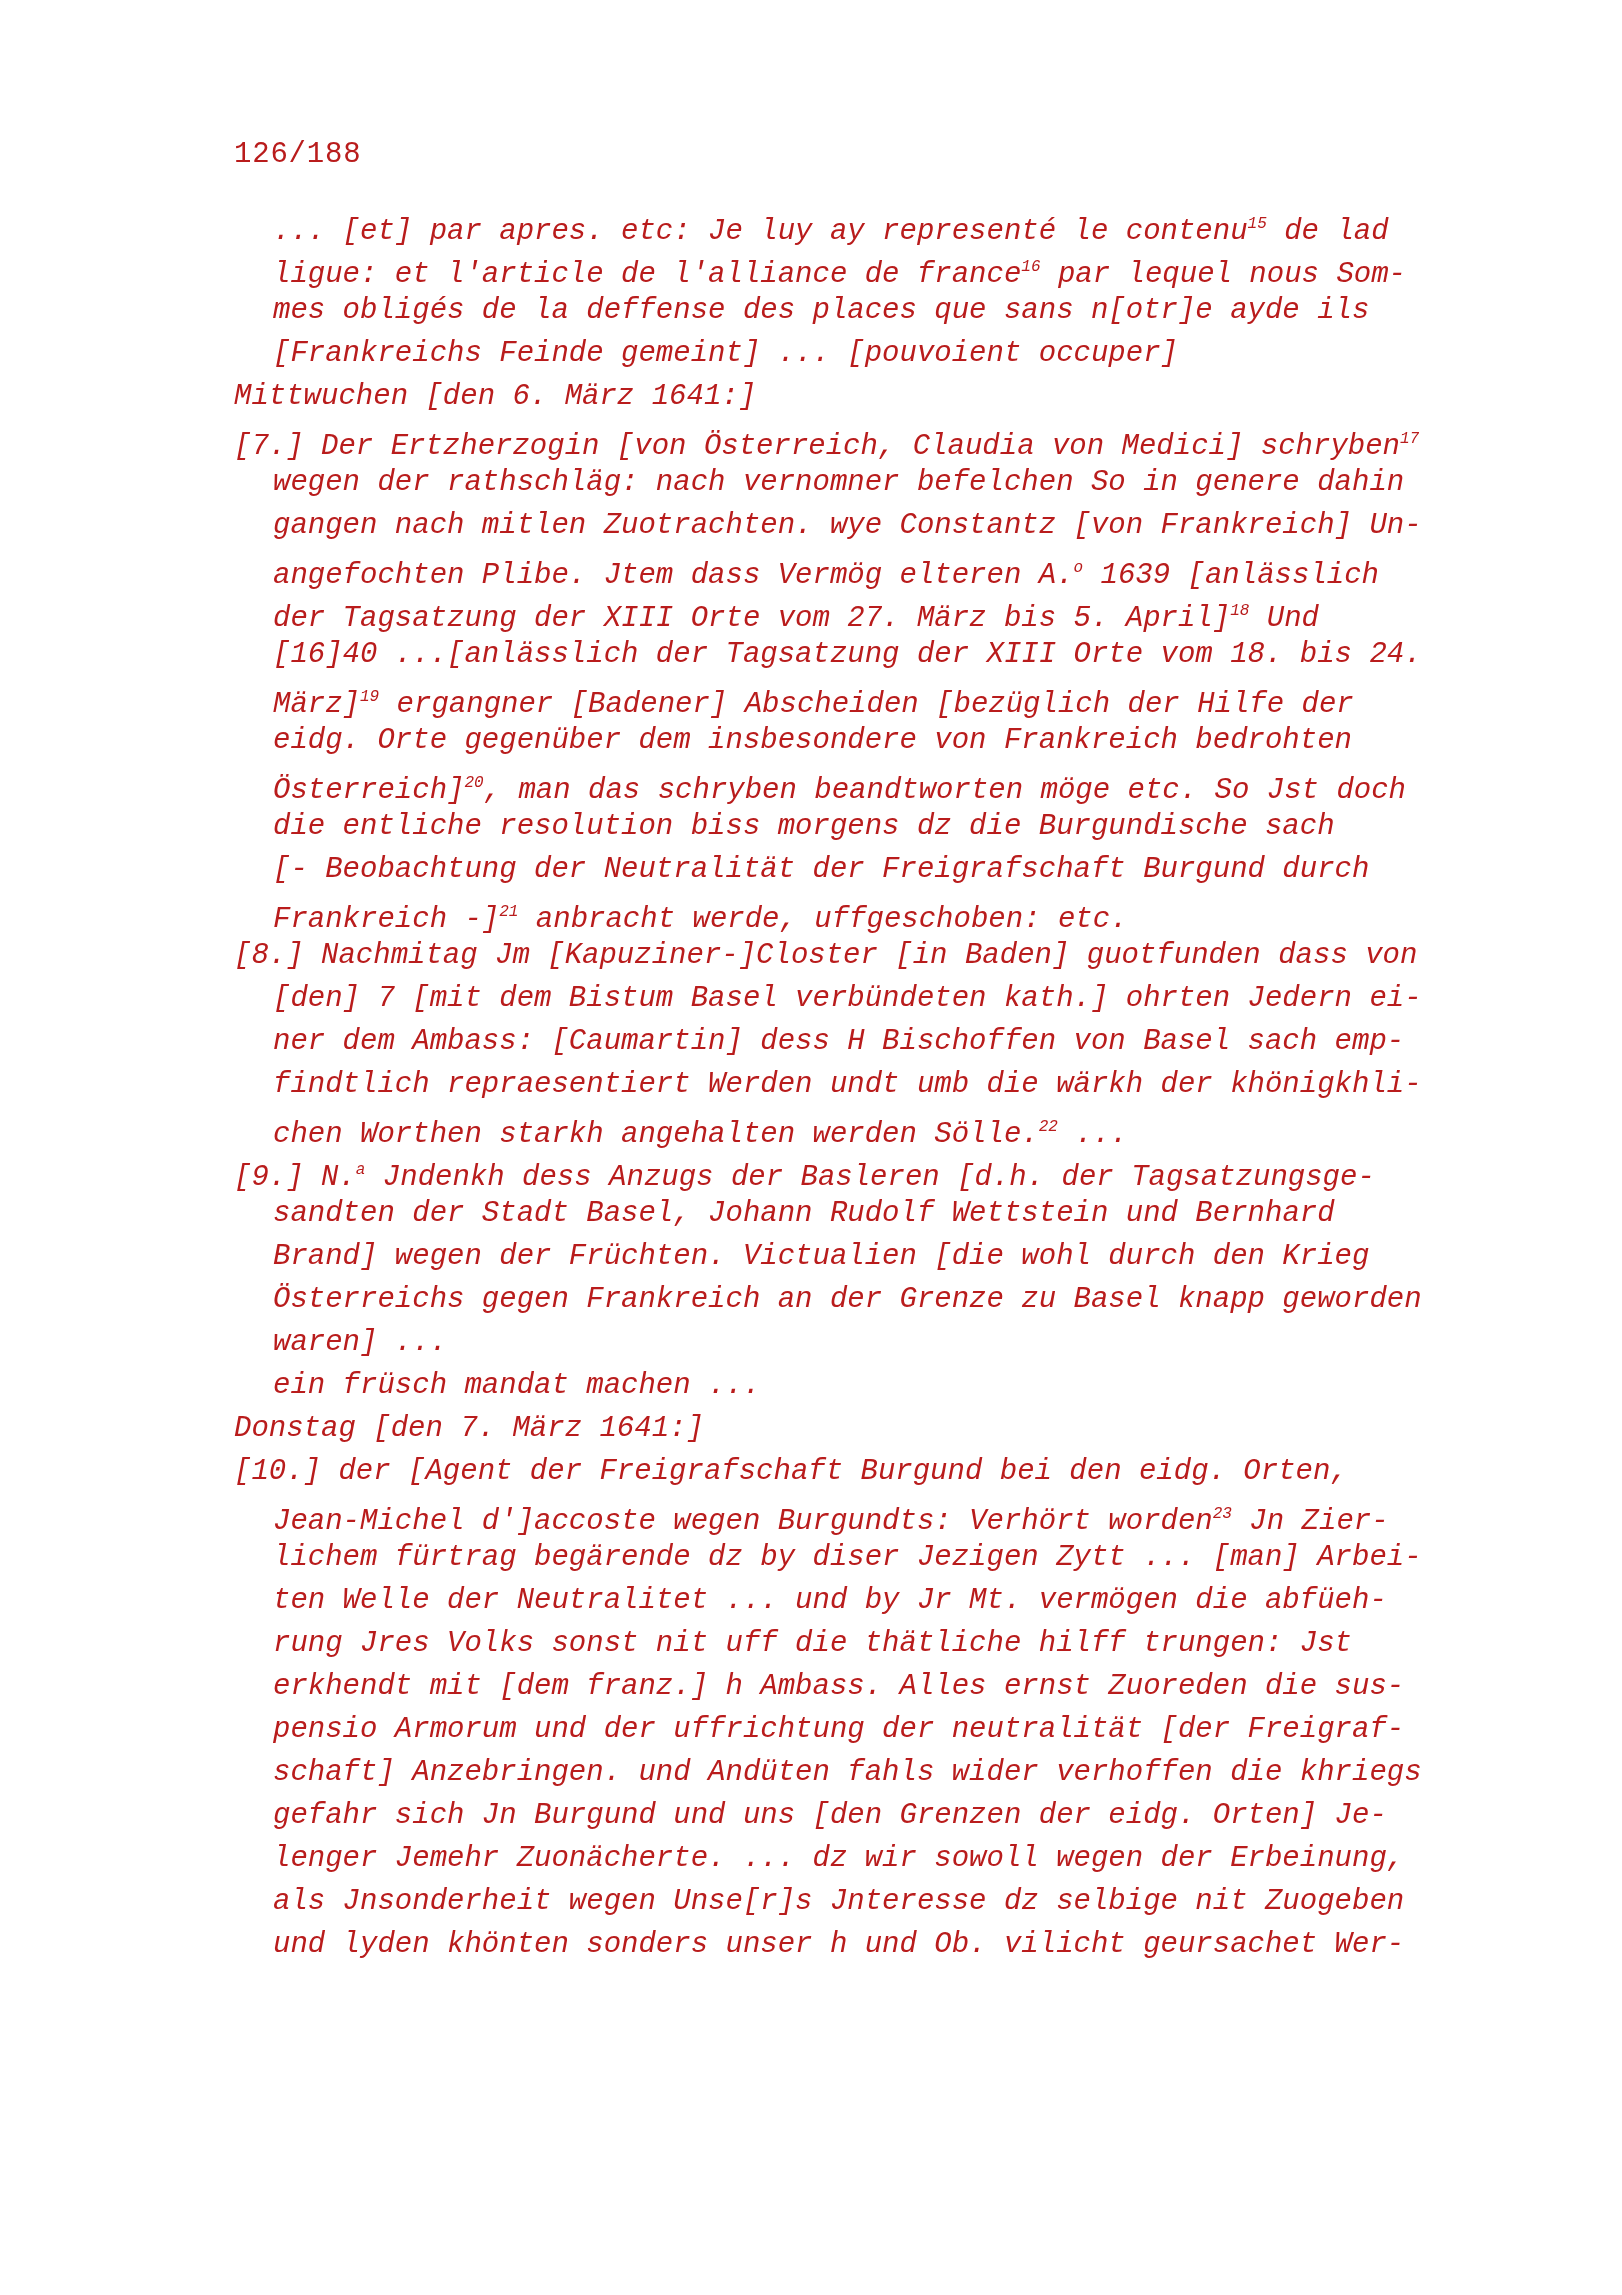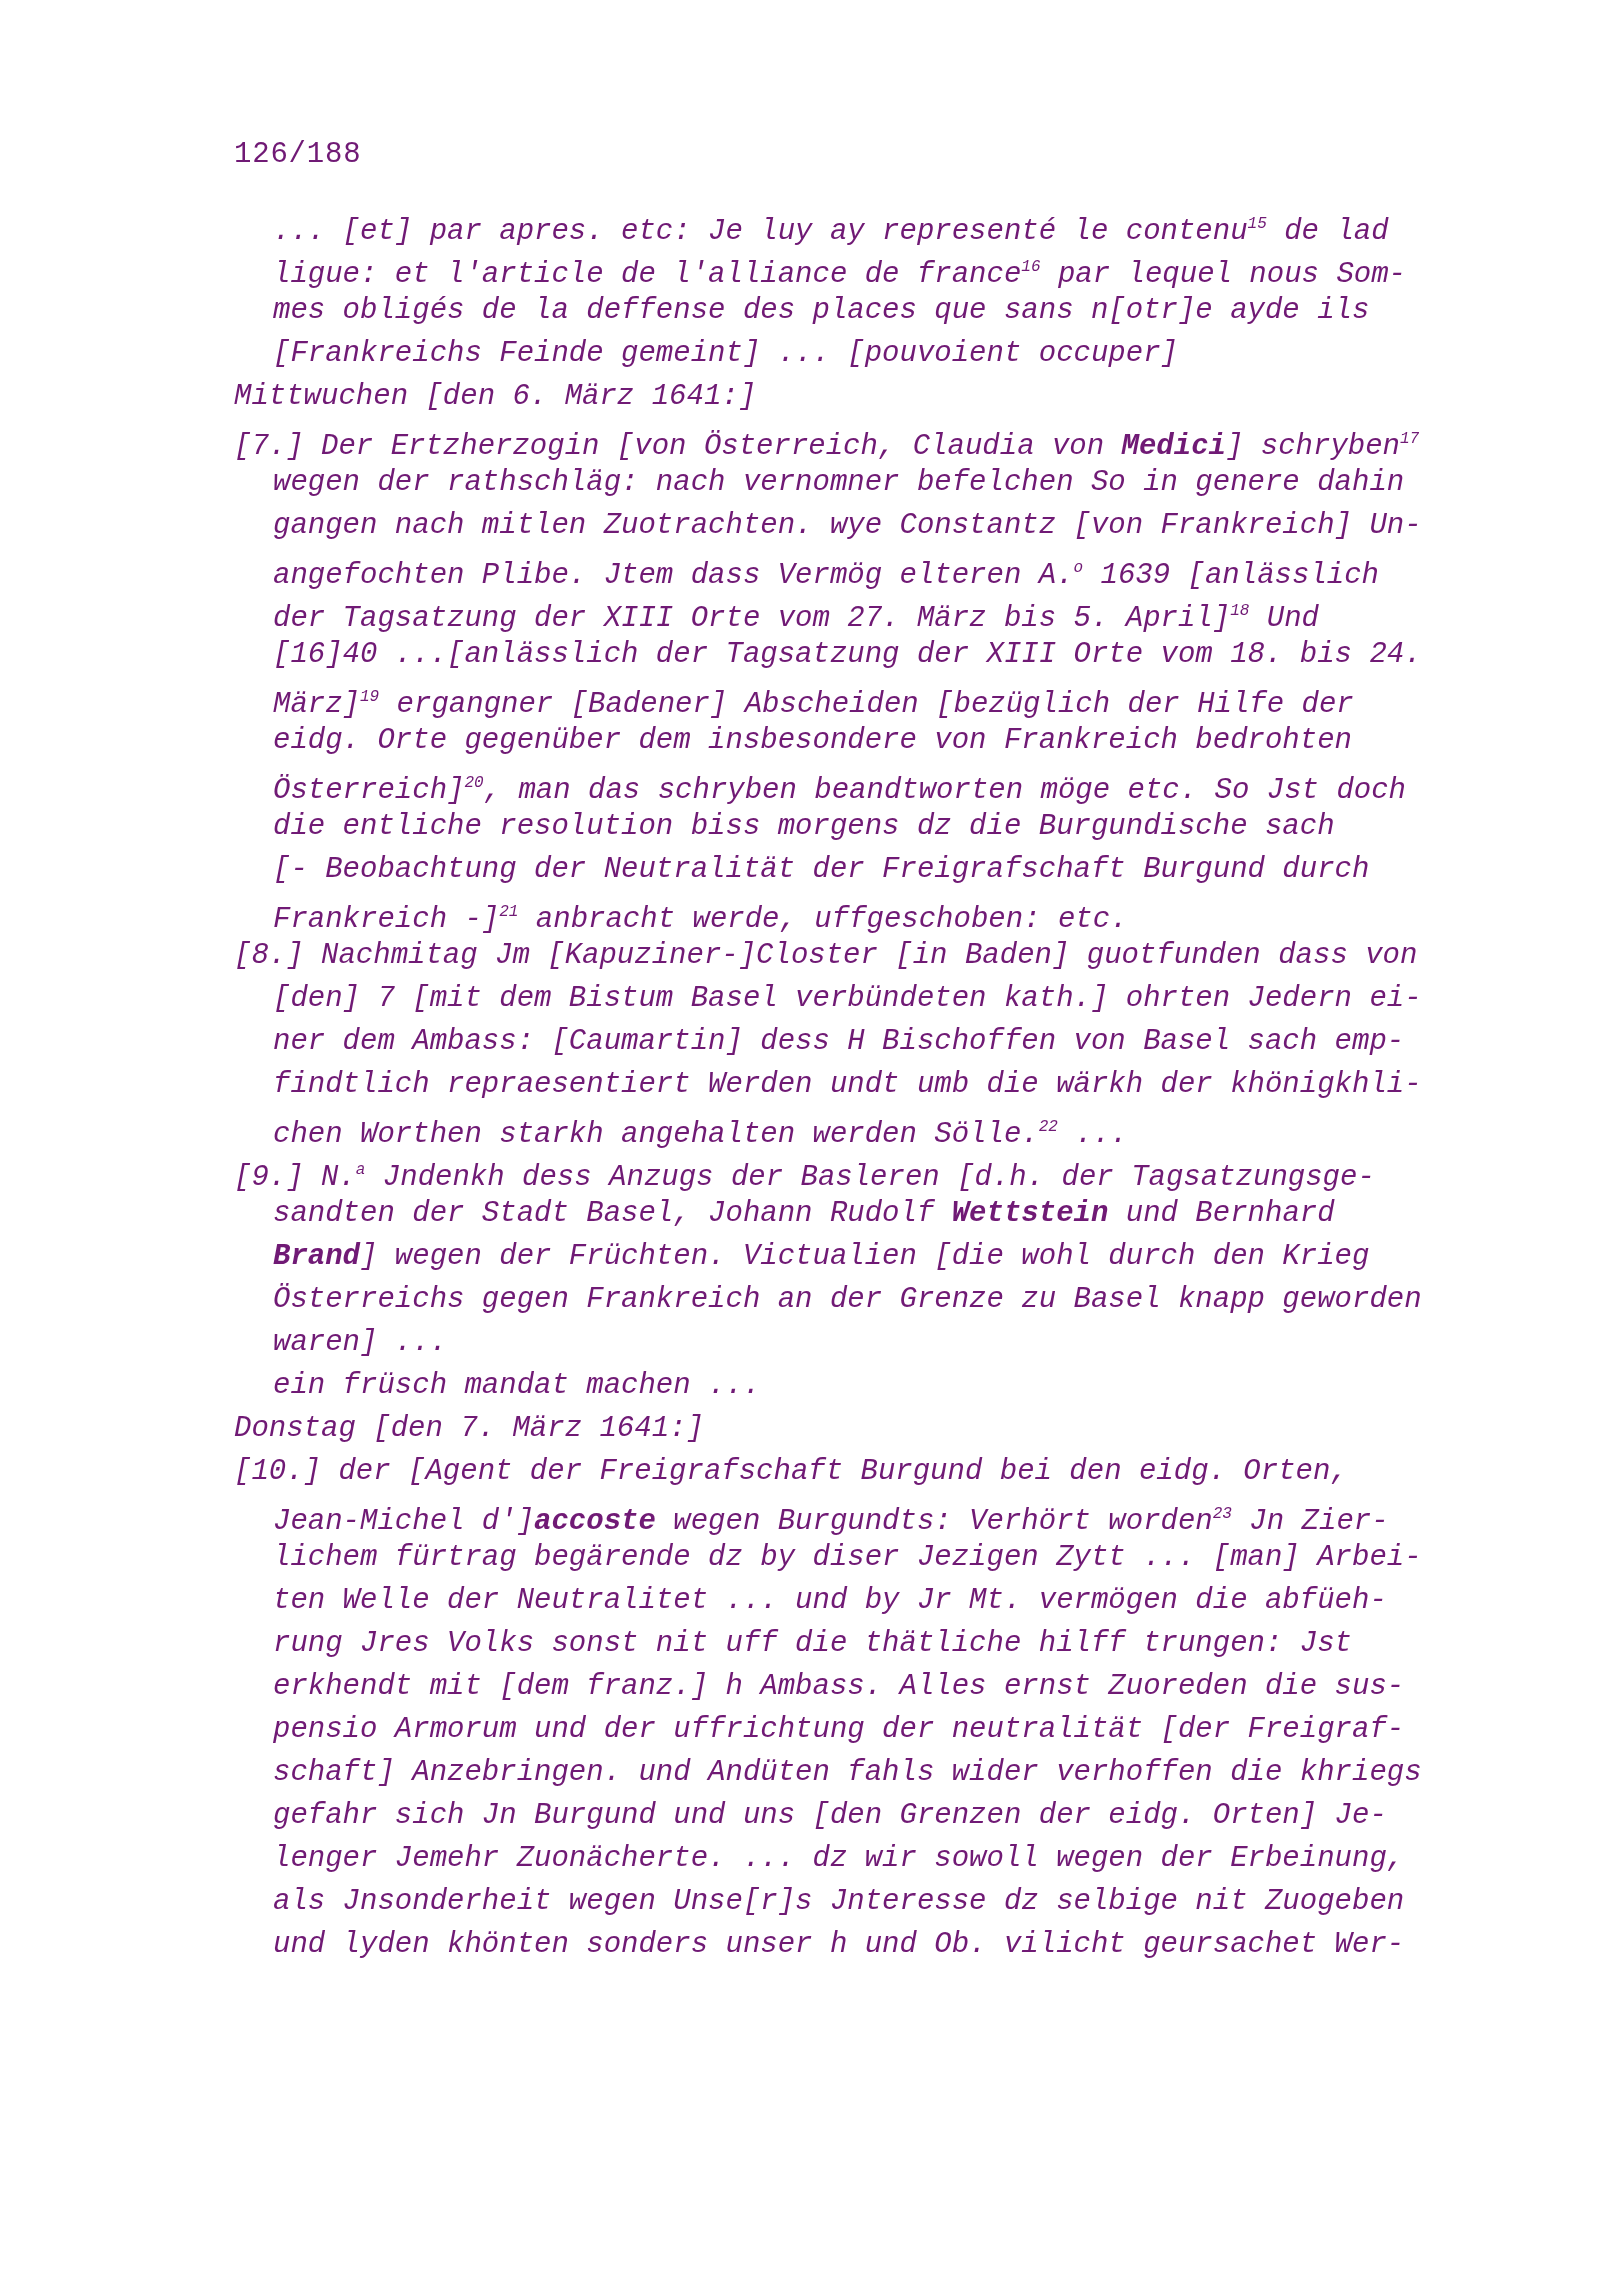--- a/index.html
+++ b/index.html
@@ -7,21 +7,21 @@
     padding: 0;
     background: #ffffff;
   }
   #page {
     position: relative;
     width: 1622px;
     height: 2295px;
     background: #ffffff;
     overflow: hidden;
     font-family: "Liberation Mono", "DejaVu Sans Mono", monospace;
-    color: #701a75;
+    color: #b91c1c;
   }
   #page-number {
     position: absolute;
     left: 234px;
     top: 140px;
     font-size: 29px;
     line-height: 29px;
     font-style: normal;
     letter-spacing: 0.8px;
     white-space: pre;
@@ -37,21 +37,21 @@
   }
   #doc-text .line {
     height: 43px;
     line-height: 43px;
     white-space: pre;
   }
   #doc-text .line.indent {
     padding-left: 39px;
   }
   #doc-text .bold {
-    font-weight: bold;
+    font-weight: normal;
     text-align: right;
   }
   #doc-text .sup {
     font-size: 16px;
     vertical-align: 10.5px;
   }
 </style>
 </head>
 <body>
 

